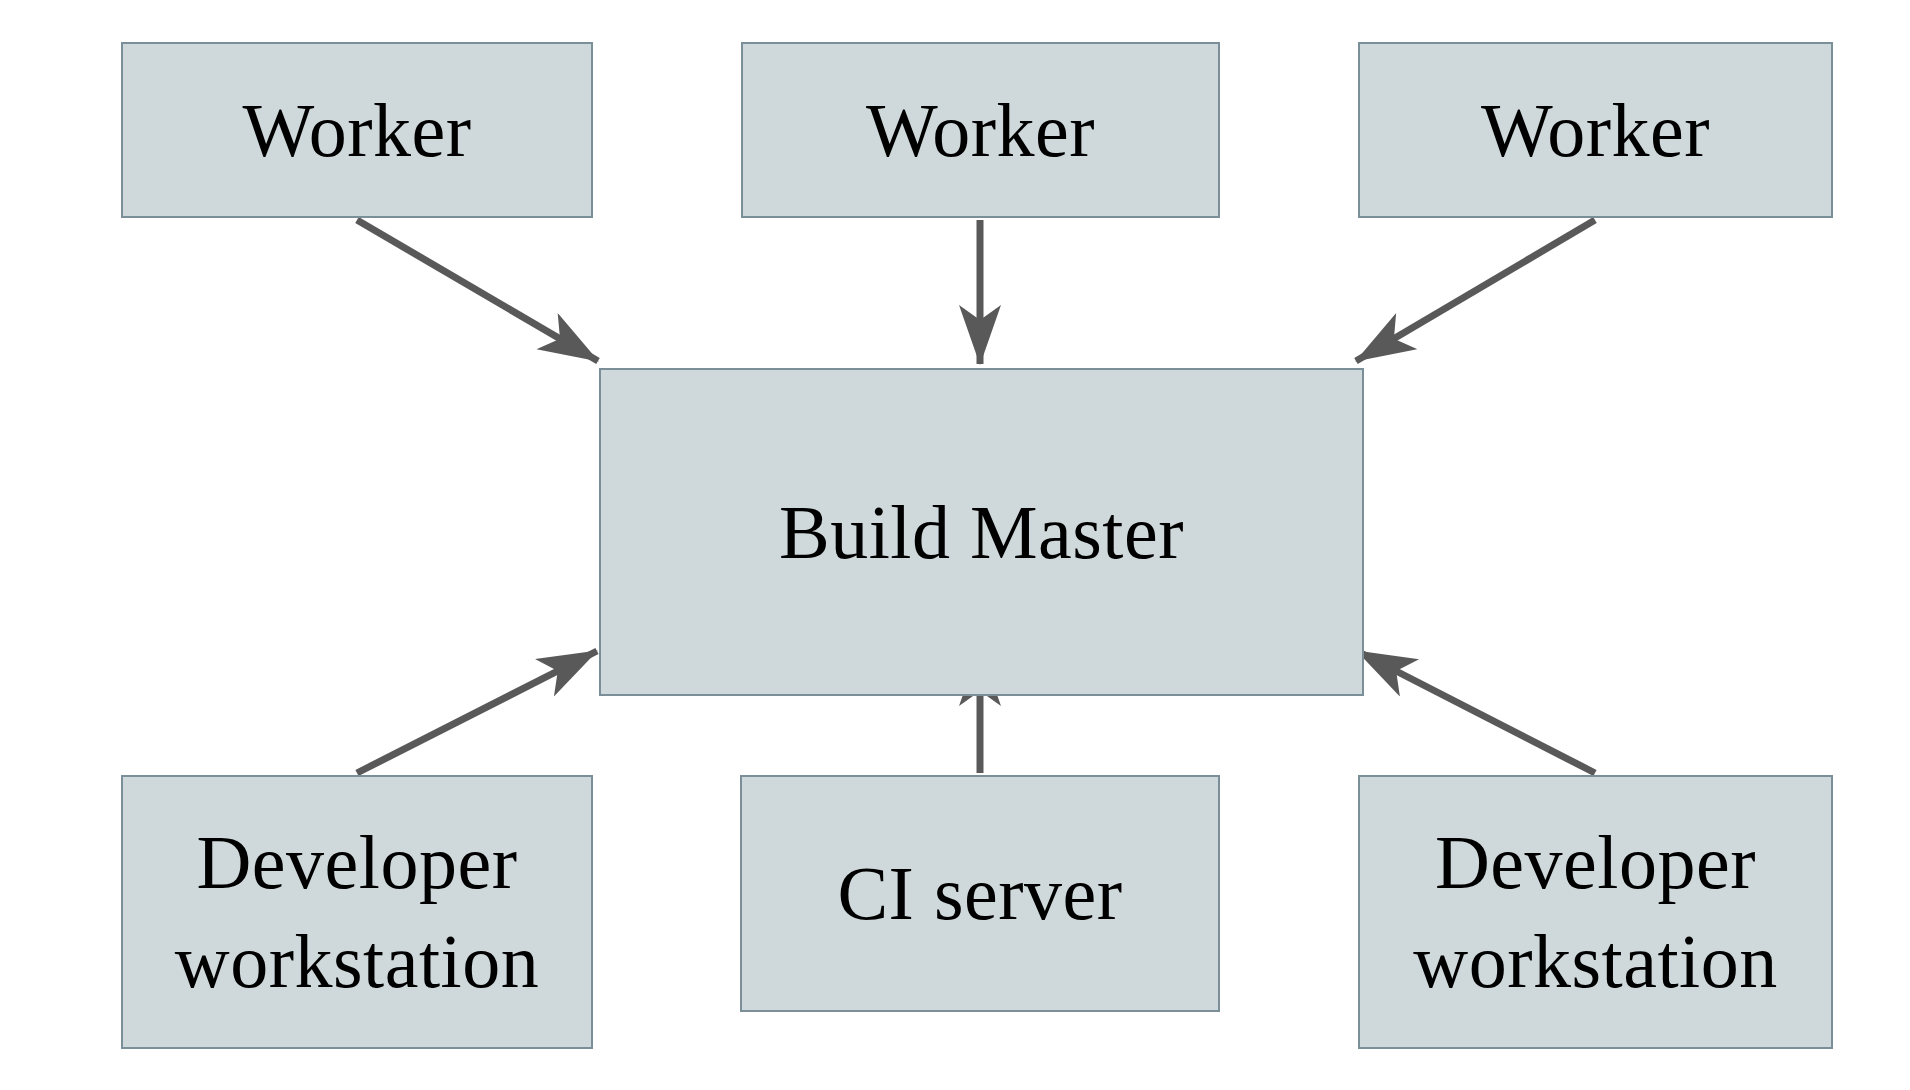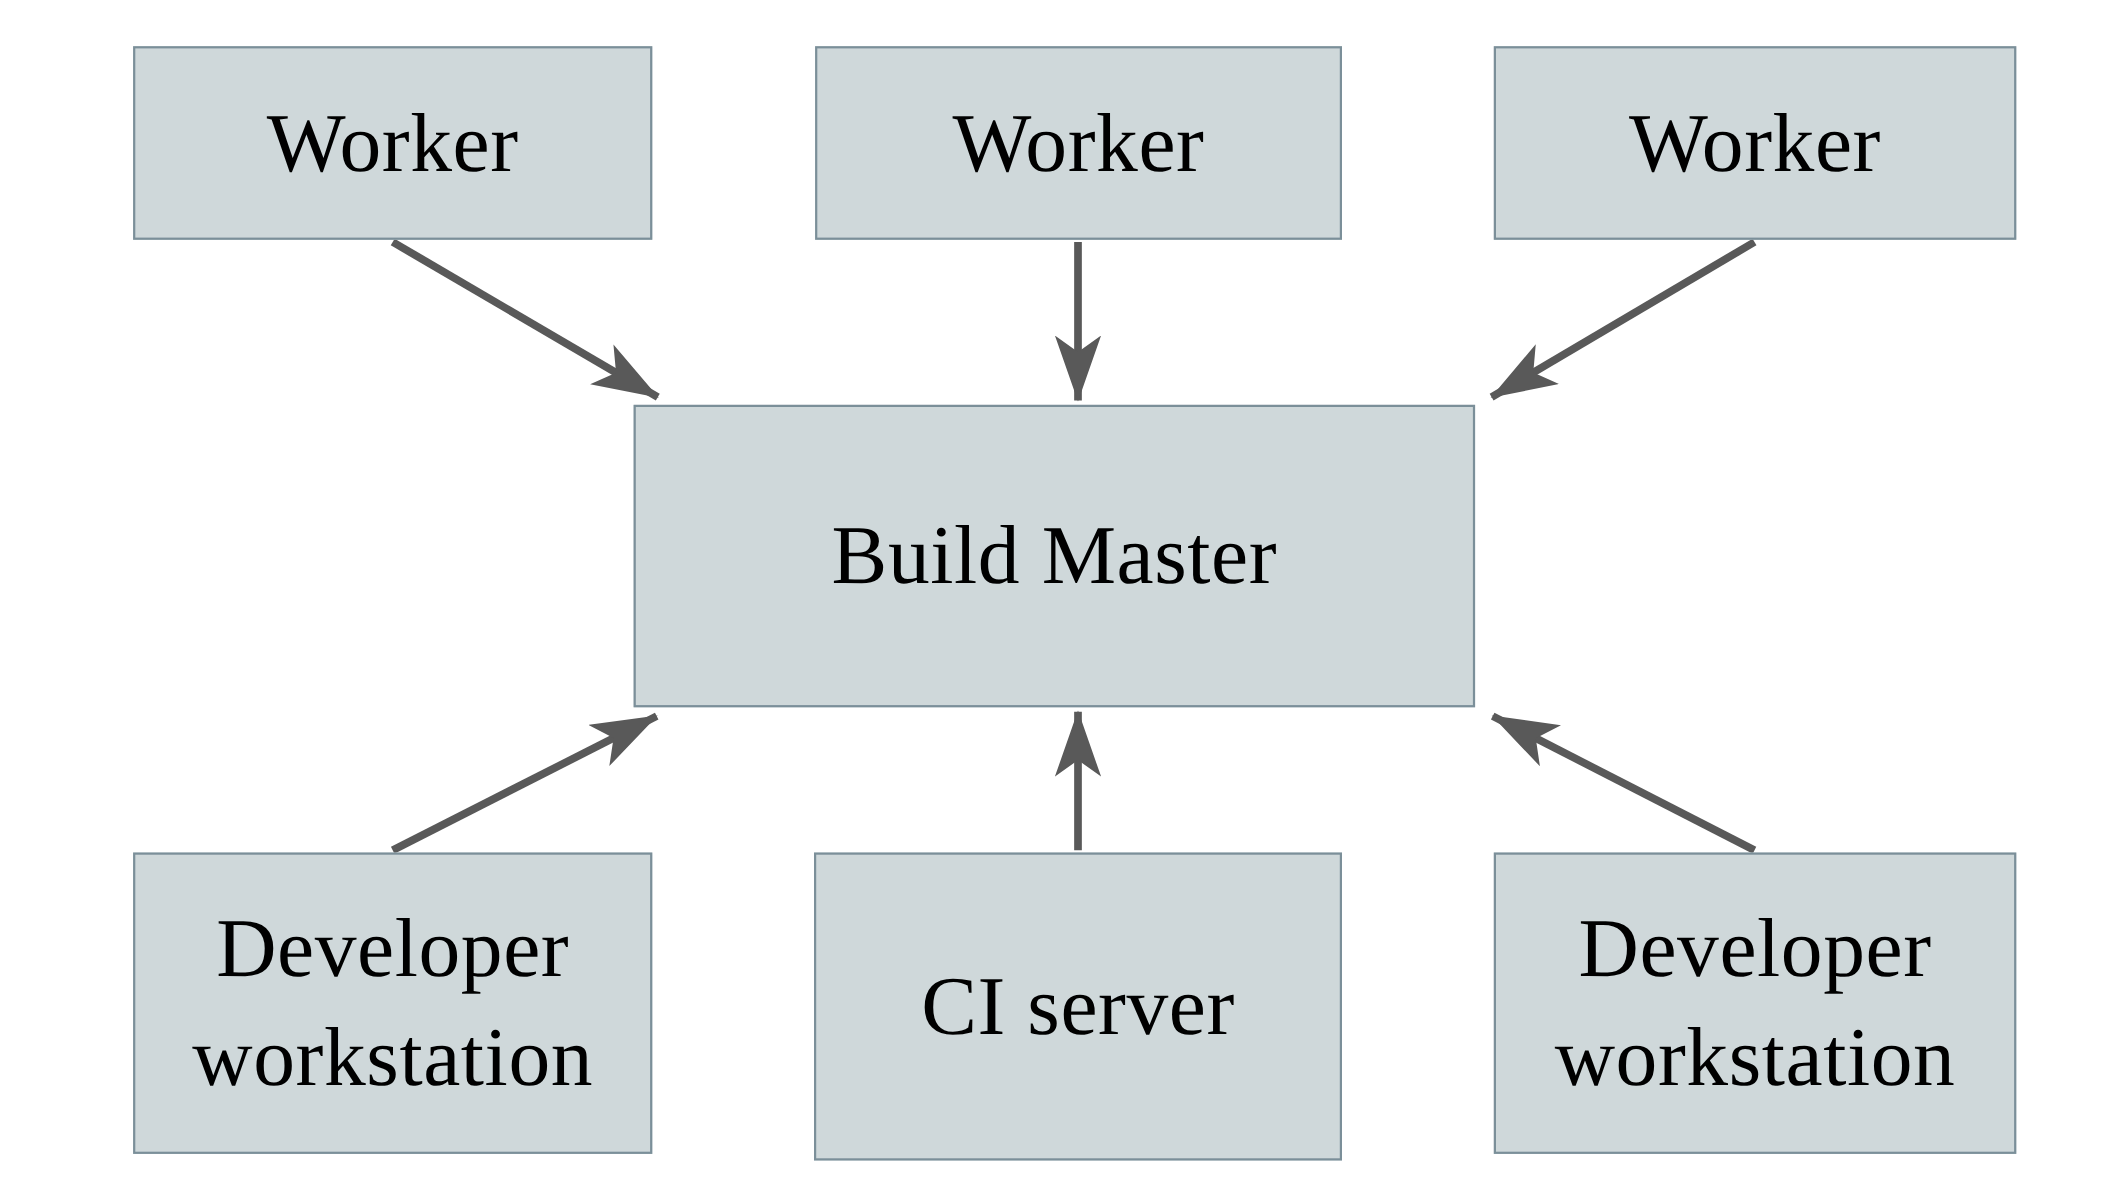--- a/index.html
+++ b/index.html
@@ -23,23 +23,23 @@
     text-align:center;
     color:var(--text);
     font-size:76px;
     line-height:1.3;
     letter-spacing:0.5px;
     font-family:Liberation Serif, serif;
   }
   .node-worker1{left:121px;top:42px;width:472px;height:176px;}
   .node-worker2{left:741px;top:42px;width:479px;height:176px;}
   .node-worker3{left:1358px;top:42px;width:475px;height:176px;}
-  .node-build-master{left:576px;top:368px;width:765px;height:275px;}
+  .node-build-master{left:599px;top:368px;width:765px;height:328px;}
   .node-dev1{left:121px;top:775px;width:472px;height:274px;padding:0 10px;}
-  .node-ci{left:740px;top:775px;width:480px;height:280px;}
+  .node-ci{left:740px;top:775px;width:480px;height:237px;}
   .node-dev2{left:1358px;top:775px;width:475px;height:274px;padding:0 10px;}
   .node span{display:block;width:100%;}
 </style>
 </head>
 <body>
 
 <div class="canvas">
 
   <svg class="arrow-layer" viewBox="0 0 1910 1090" xmlns="http://www.w3.org/2000/svg">
     <defs>

